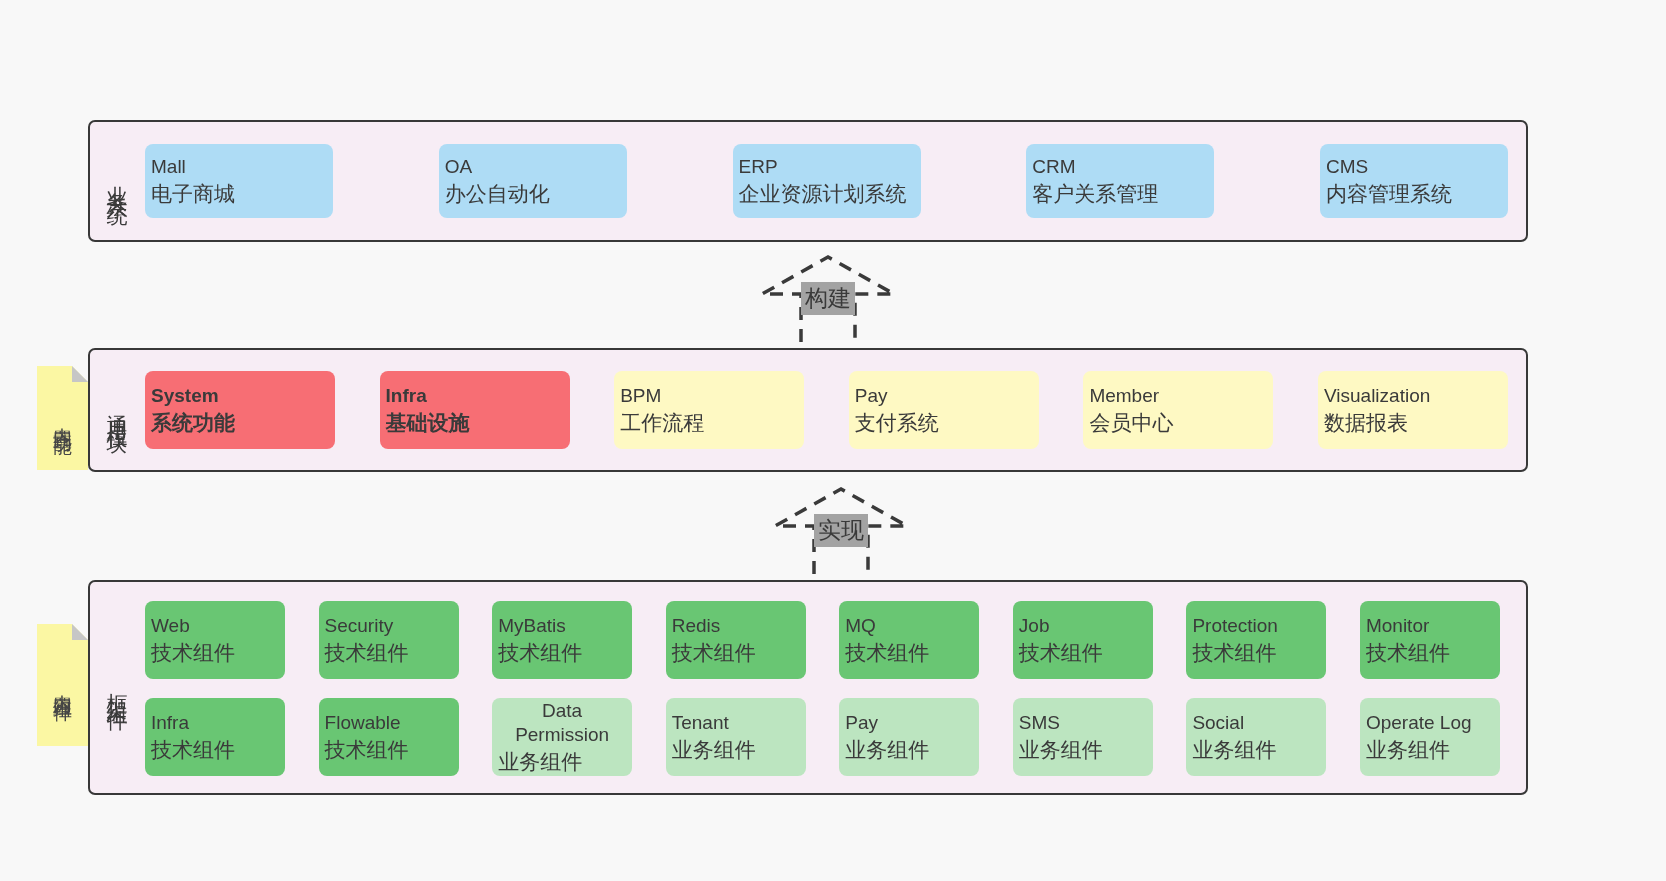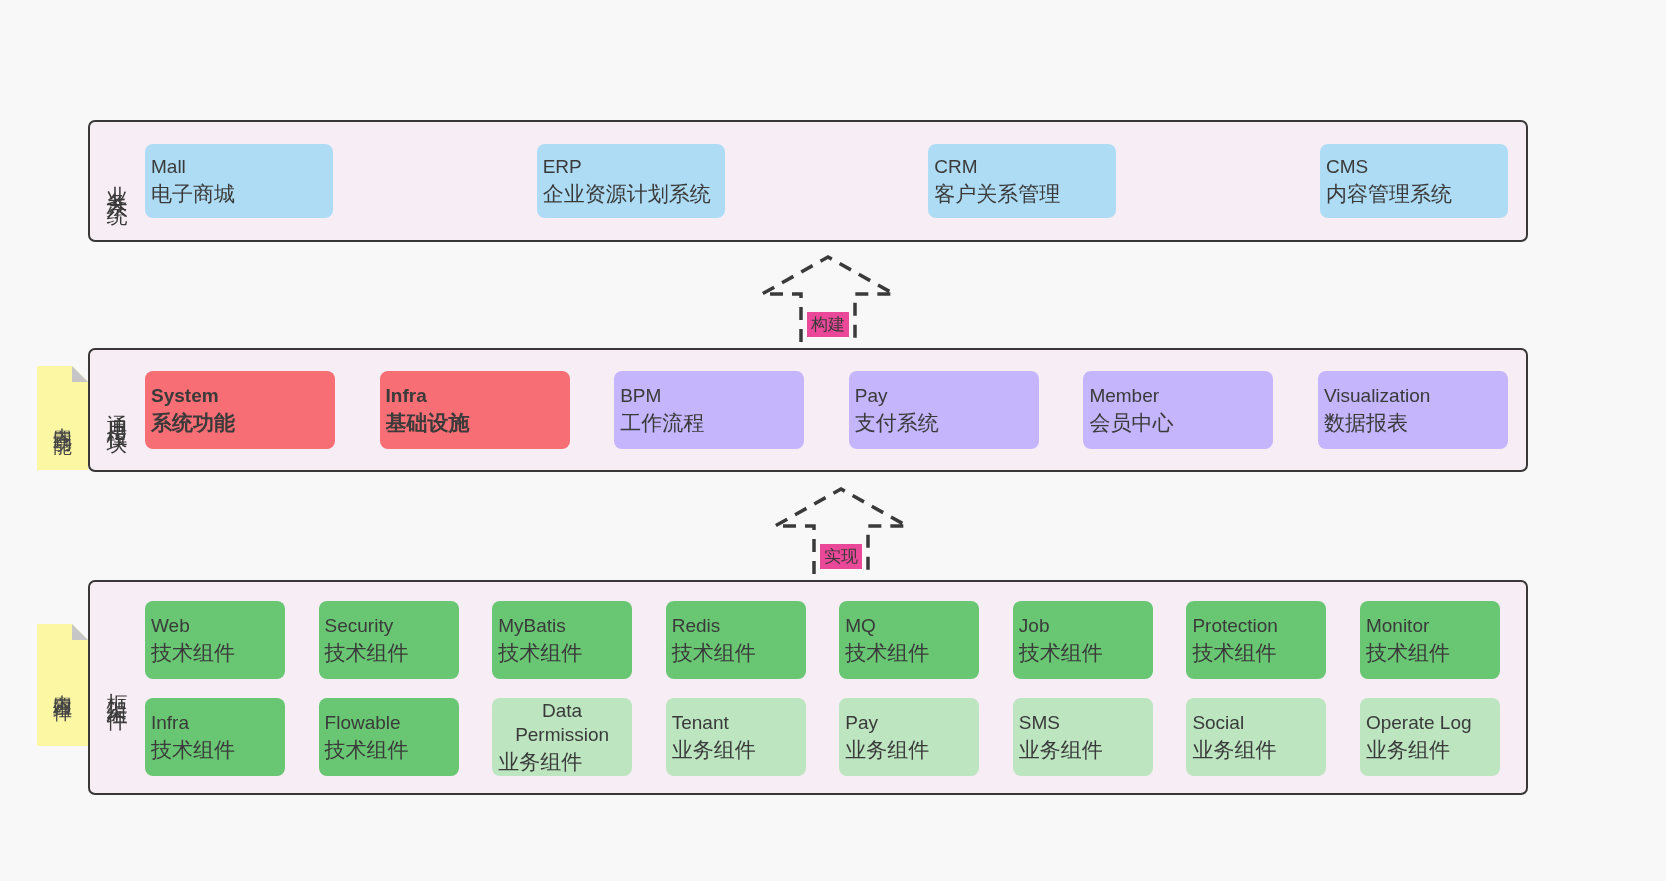--- a/index.html
+++ b/index.html
@@ -21,51 +21,55 @@
   .box{border-radius:8px;display:flex;flex-direction:column;align-items:flex-start;justify-content:center;
     text-align:center;line-height:1.3;box-sizing:border-box;padding:4px 6px;}
   .band-business .box{width:188px;height:74px;}
   .band-modules .box{width:190px;height:78px;}
   .band-components .box{width:140px;height:78px;}
   .box .t{font-size:19px;}
   .box .s{font-size:21px;}
 
   .blue{background:#aedcf5;}
   .red{background:#f76e74;font-weight:bold;}
-  .pink{background:#c4b5fd;}
+  .pink{background:#fef9c3;}
   .green{background:#69c673;}
   .lgreen{background:#bce5c0;}
 
   
   .sticky{position:absolute;left:37px;width:51px;background:#fbf7a3;display:flex;align-items:center;justify-content:center;
     clip-path:polygon(0 0,calc(100% - 16px) 0,100% 16px,100% 100%,0 100%);}
   .sticky-modules{top:366px;height:104px;}
   .sticky-components{top:624px;height:122px;}
   .sticky-label{writing-mode:vertical-rl;text-orientation:upright;font-size:19px;letter-spacing:3px;color:#454545;white-space:nowrap;}
   .fold{position:absolute;top:0;right:0;width:0;height:0;border-left:16px solid #c6c6c6;border-top:16px solid transparent;}
 
   
   .arrow{position:absolute;width:140px;height:90px;}
   .arrow-build{left:758px;top:254px;}
   .arrow-implement{left:771px;top:486px;}
   .arrow svg{position:absolute;left:0;top:0;}
-  .arrow-label{position:absolute;left:50%;top:58px;transform:translateX(-50%);
-    background:#ec4899;padding:1px 4px;font-size:17px;color:#3a3a3a;white-space:nowrap;}
+  .arrow-label{position:absolute;left:50%;top:28px;transform:translateX(-50%);
+    background:#a3a3a3;padding:1px 4px;font-size:23px;color:#3a3a3a;white-space:nowrap;}
 </style>
 </head>
 <body>
 
 <div class="stage">
 
   <div class="band band-business">
     <div class="band-label">业务系统</div>
     <div class="row">
       <div class="box blue">
         <div class="t">Mall</div>
         <div class="s">电子商城</div>
+      </div>
+      <div class="box blue">
+        <div class="t">OA</div>
+        <div class="s">办公自动化</div>
       </div>
       <div class="box blue">
         <div class="t">ERP</div>
         <div class="s">企业资源计划系统</div>
       </div>
       <div class="box blue">
         <div class="t">CRM</div>
         <div class="s">客户关系管理</div>
       </div>
       <div class="box blue">

